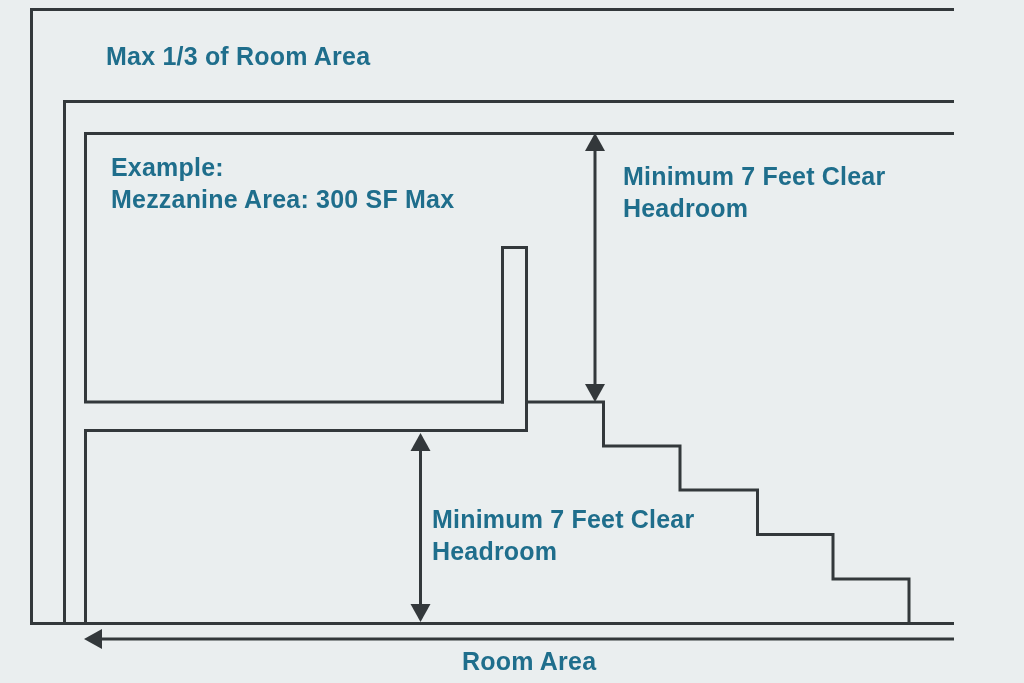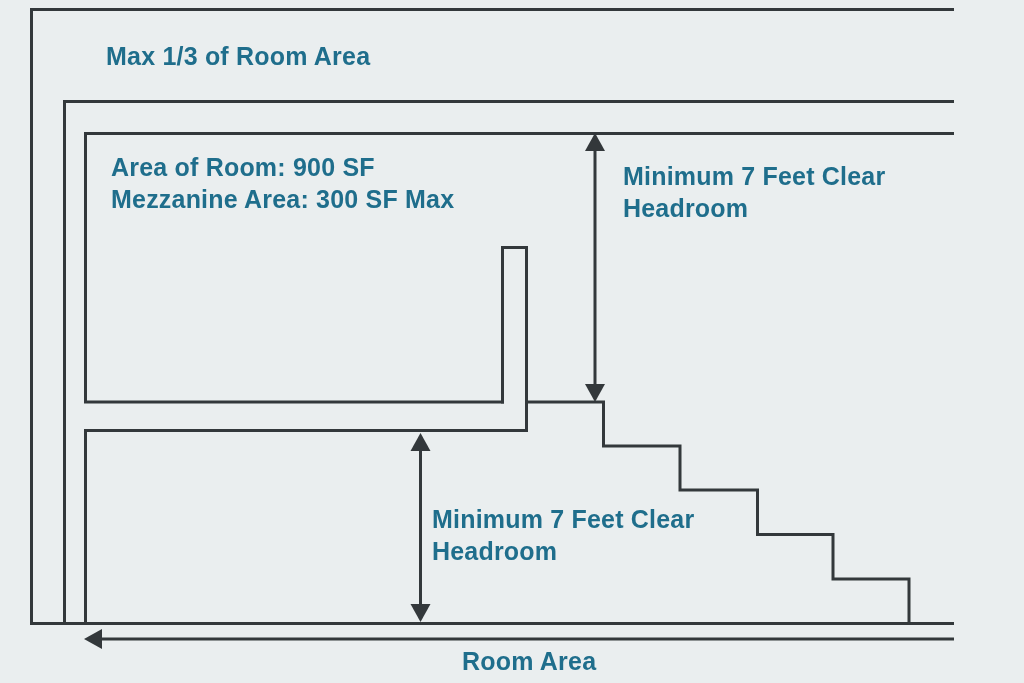--- a/index.html
+++ b/index.html
@@ -82,21 +82,21 @@
     <g>
       <path d="M 99 639 H 973"></path>
       <polygon points="84,639 102,629 102,649"></polygon>
       <polygon points="988,639 970,629 970,649"></polygon>
     </g>
   </svg>
 
   <div class="label" style="left:106px; top:40px;">Max 1/3 of Room Area</div>
 
   <div class="label" style="left:111px; top:151px;">
-    <div>Area of Room: 900 SF</div>
+    <div>Example:</div>
     <div>Mezzanine Area: 300 SF Max</div>
   </div>
 
   <div class="label" style="left:623px; top:160px;">
     <div>Minimum 7 Feet Clear</div>
     <div>Headroom</div>
   </div>
 
   <div class="label" style="left:432px; top:503px;">
     <div>Minimum 7 Feet Clear</div>

